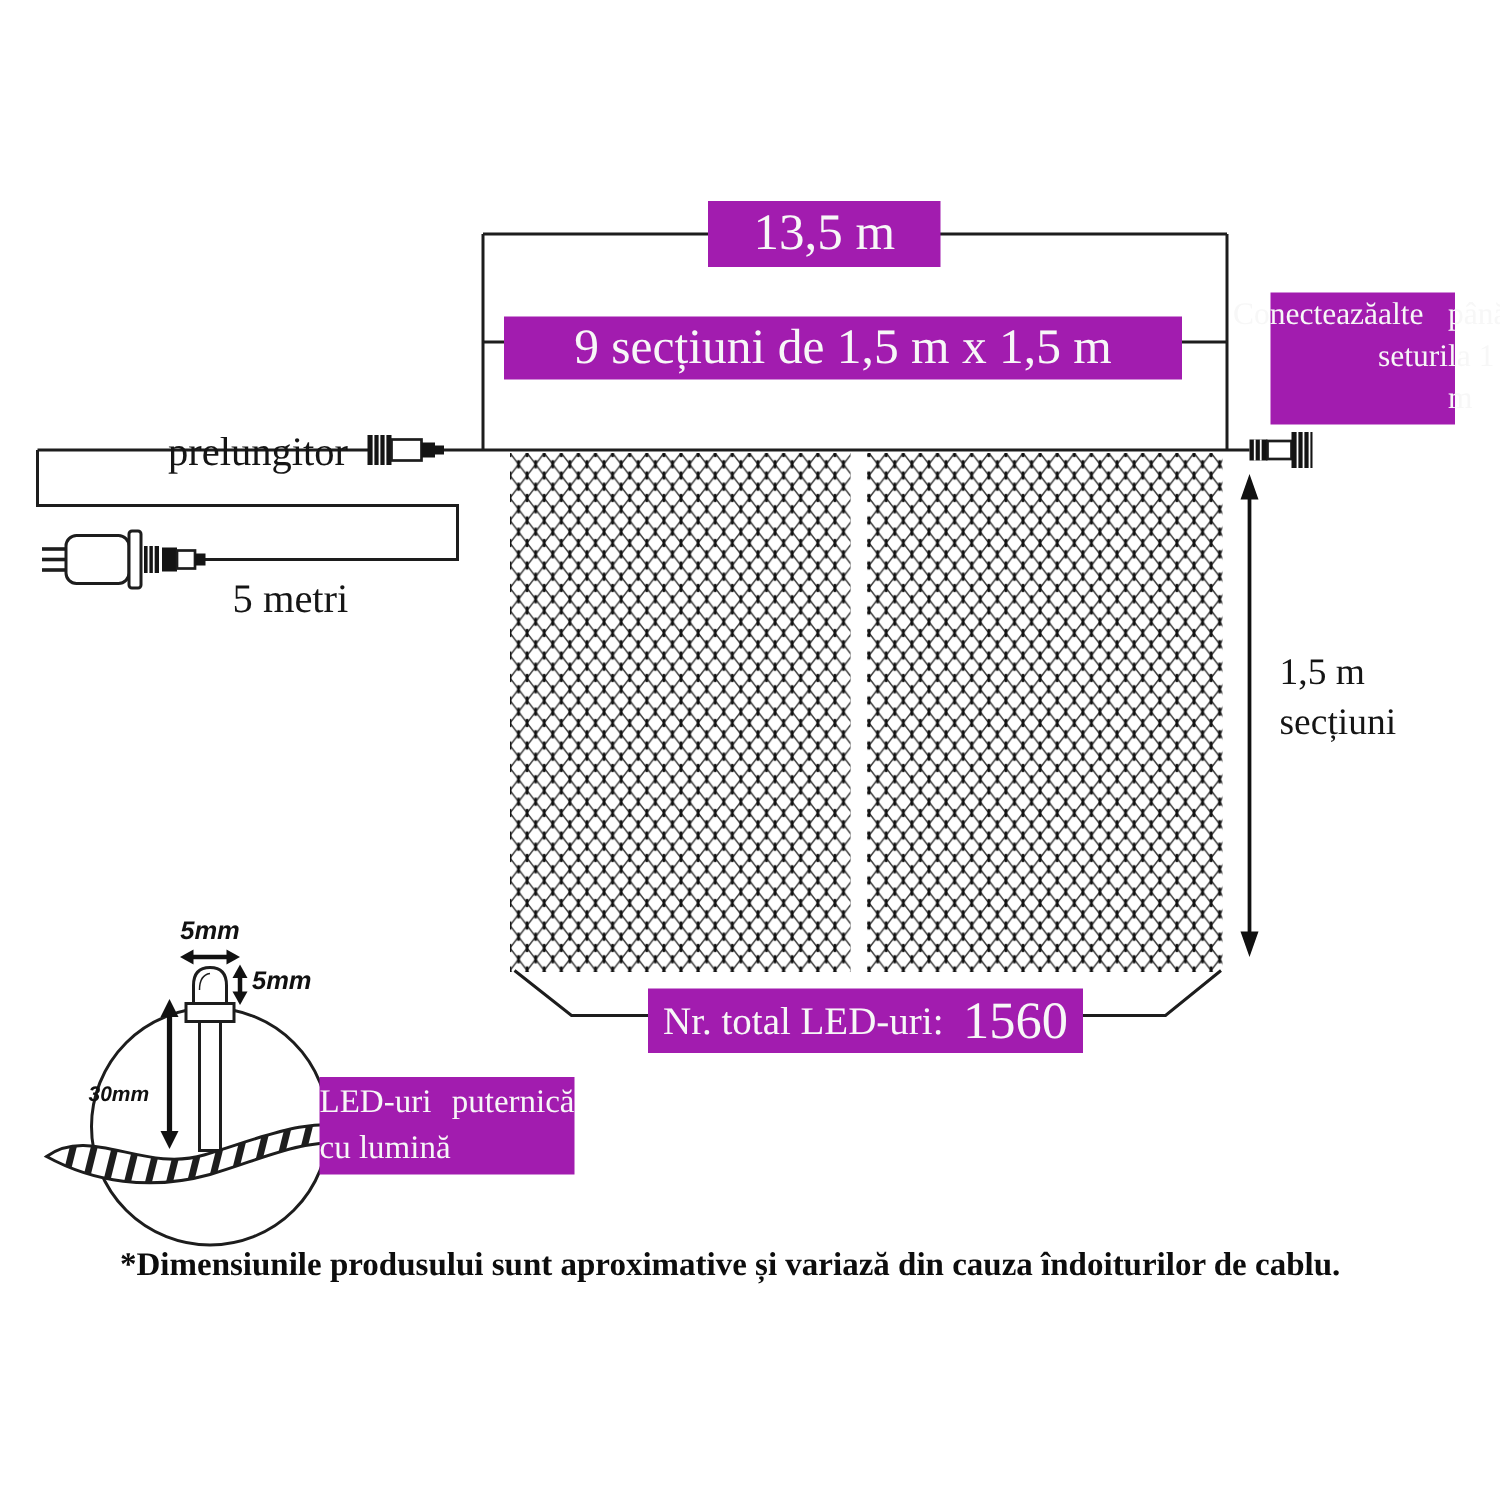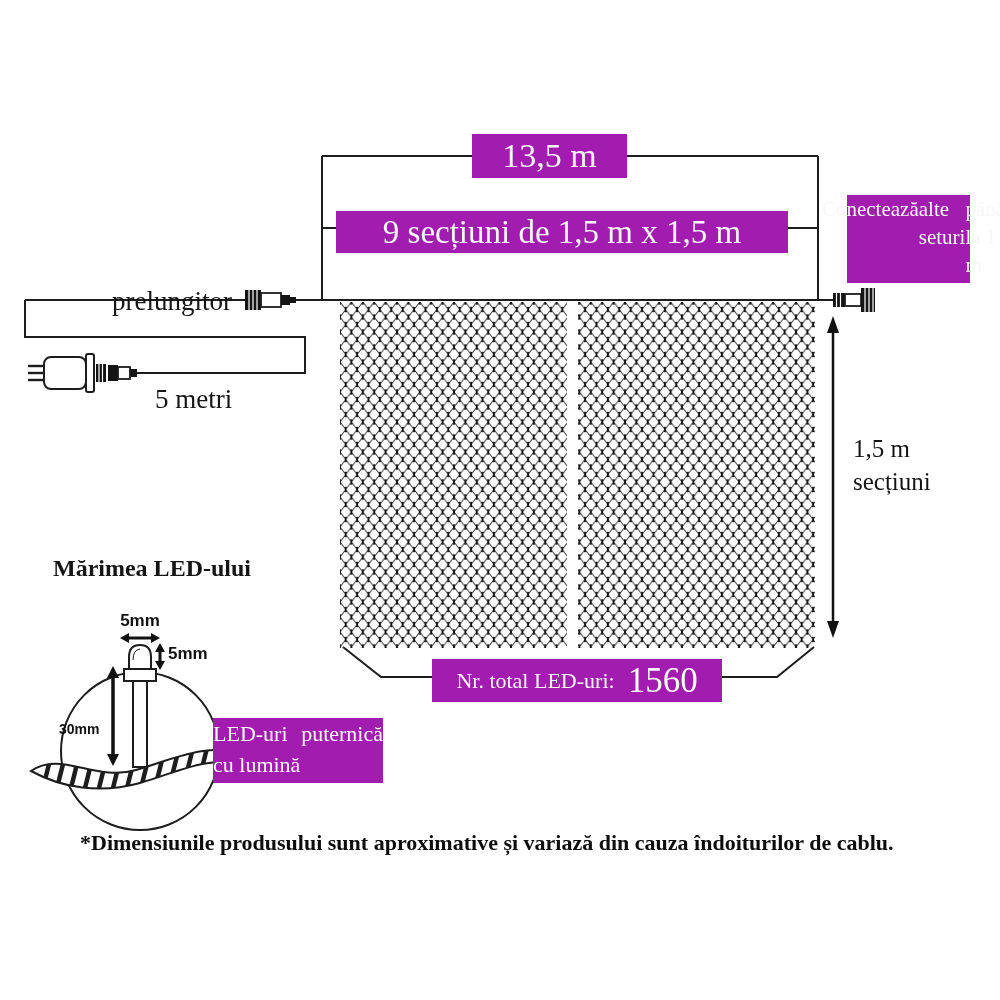--- a/index.html
+++ b/index.html
@@ -14,27 +14,27 @@
     box-sizing:border-box;
   }
   .black-box.left{align-items:flex-start;justify-content:center;}
   #lbl-top-width{left:472px;top:134px;width:155px;height:44px;font-size:34px;}
   #lbl-sections{left:336px;top:211px;width:452px;height:42px;font-size:33px;}
   #box-connect{left:847px;top:195px;width:123px;height:88px;font-size:21px;line-height:28px;padding-left:10px;}
   #lbl-prelungitor{left:112px;top:266px;font-size:27px;margin-top:20px;}
   #lbl-five-metri{left:155px;top:384px;font-size:27px;}
   #lbl-height{left:853px;top:432px;font-size:25px;line-height:33px;}
   #lbl-led-heading{left:53px;top:555px;font-size:24px;font-weight:bold;}
-  .mm{font-family:"Liberation Sans","DejaVu Sans",sans-serif;font-weight:bold;color:#111;}
+  .mm{font-family:"Liberation Sans","DejaVu Sans",sans-serif;font-weight:bold;color:#111;font-style:italic;}
   #lbl-5mm-top{left:118px;top:611px;width:44px;text-align:center;font-size:17px;}
   #lbl-5mm-side{left:168px;top:644px;font-size:17px;}
   #lbl-30mm{left:59px;top:721px;font-size:14px;}
   #box-callout{left:213px;top:718px;width:170px;height:65px;font-size:22px;line-height:31px;padding-left:0;}
   #box-total{left:432px;top:659px;width:290px;height:43px;}
-  #box-total .t-label{font-size:22px;}
+  #box-total .t-label{font-size:26px;}
   #box-total .t-value{font-size:35px;margin-left:13px;}
   #footnote{left:80px;top:830px;width:920px;text-align:left;font-size:22px;font-weight:bold;color:#0d0d0d;}
 </style>
 </head>
 <body>
 
 <div class="stage">
 
   <svg class="art" viewBox="0 0 1000 1000" xmlns="http://www.w3.org/2000/svg">
     <defs>
@@ -173,21 +173,20 @@
 
   <div class="abs" id="lbl-prelungitor">prelungitor</div>
 
   <div class="abs" id="lbl-five-metri">5 metri</div>
 
   <div class="abs" id="lbl-height">
     <div>1,5 m</div>
     <div>secțiuni</div>
   </div>
 
-  <div class="abs" id="lbl-led-heading">Mărimea LED-ului</div>
 
   <div class="abs mm" id="lbl-5mm-top">5mm</div>
 
   <div class="abs mm" id="lbl-5mm-side">5mm</div>
 
   <div class="abs mm" id="lbl-30mm">30mm</div>
 
   <div class="abs black-box left" id="box-callout">
     <span>LED-uri cu lumină</span>
     <span>puternică</span>

